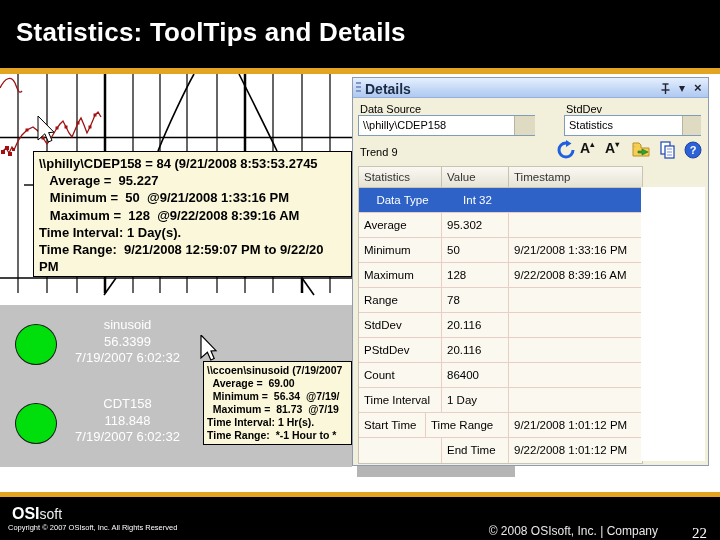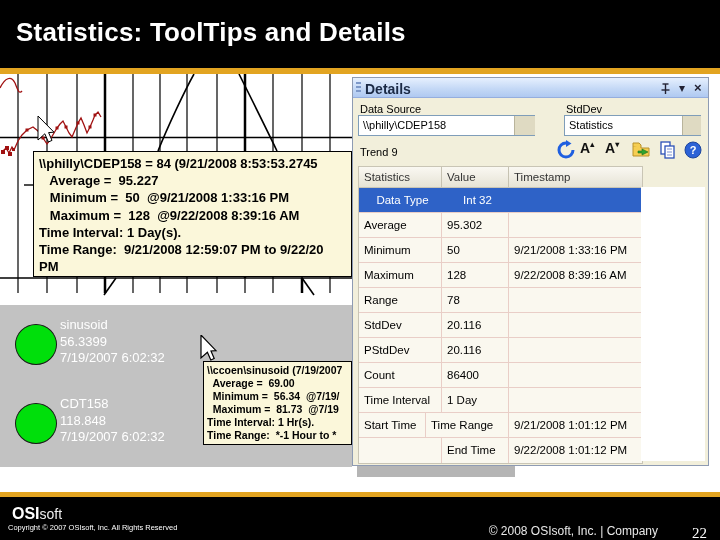--- a/index.html
+++ b/index.html
@@ -19,21 +19,21 @@
   
   .tip{background:#FBF7DA;border:1px solid #000;box-sizing:border-box;overflow:hidden;color:#000;}
   .tip1{left:33px;top:151px;width:319px;height:126px;padding:3px 0 0 5px;}
   .tip1 .ln{font-size:13px;font-weight:bold;line-height:17.2px;white-space:pre;}
   .tip2{left:203px;top:361px;width:149px;height:84px;padding:2px 0 0 3px;}
   .tip2 .ln{font-size:10.5px;font-weight:bold;line-height:13.1px;white-space:pre;}
   
   .grayarea{left:0;top:305px;width:352px;height:162px;background:#C2C2C2;}
   .gcircle{position:absolute;width:42px;height:41px;border-radius:50%;
            background:#00DF0B;border:1px solid #1a1a1a;box-sizing:border-box;}
-  .vlabels{position:absolute;width:135px;left:60px;text-align:left;color:#fff;
+  .vlabels{position:absolute;width:135px;left:60px;text-align:center;color:#fff;
            font-size:13px;line-height:16.5px;}
   
   .panel{left:352px;top:77px;width:357px;height:389px;background:#F2EFDB;
          border:1px solid #8E9BB3;box-sizing:border-box;}
   .ptitle{position:absolute;left:0;top:0;width:355px;height:20px;
           background:linear-gradient(180deg,#E6F0FE 0%,#C5D9F6 55%,#AFC9F1 100%);
           border-bottom:1px solid #95AEDE;box-sizing:border-box;}
   .grip{position:absolute;left:3px;top:4px;width:5px;height:12px;
         background:repeating-linear-gradient(180deg,#7E99C9 0 2px,transparent 2px 4px);}
   .ptitle-text{position:absolute;left:12px;top:3px;font-size:14px;font-weight:bold;color:#1B2A45;}

